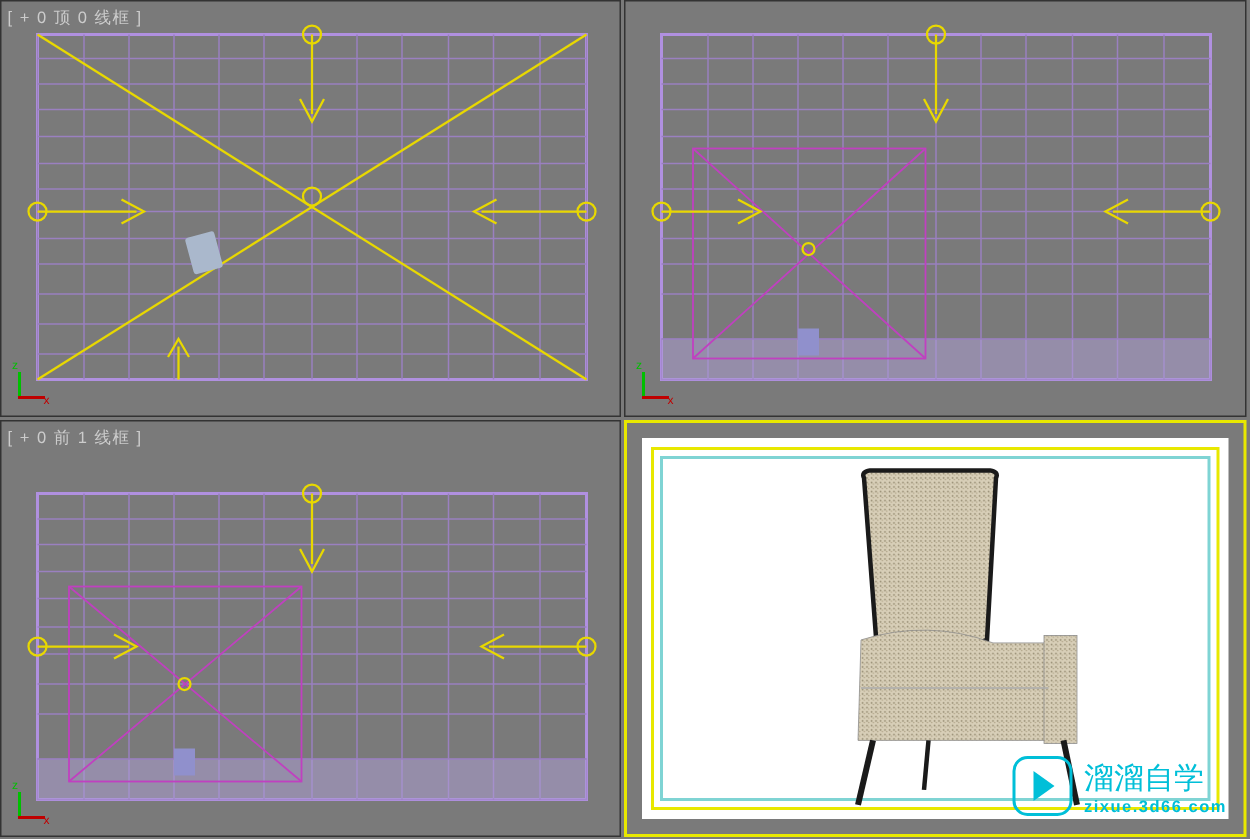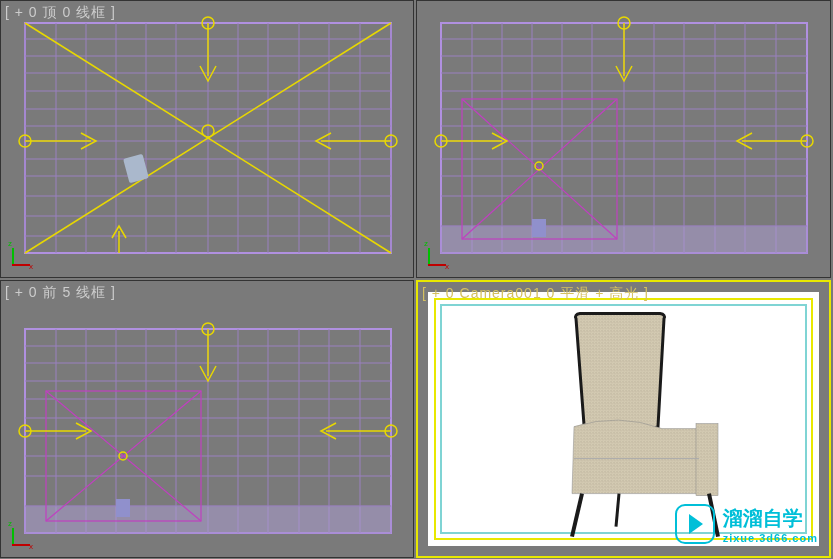--- a/index.html
+++ b/index.html
@@ -28,21 +28,21 @@
     }
     .viewport.active {
       border: 2px solid #e8e800;
     }
     .viewport-label {
       position: absolute;
       top: 3px;
       left: 4px;
       color: #cccccc;
       z-index: 10;
-      font-size: 14px;
+      font-size: 11px;
       white-space: nowrap;
       letter-spacing: 1px;
       text-align: right;
     }
     .axis-gizmo {
       position: absolute;
       bottom: 8px;
       left: 8px;
       width: 30px;
       height: 30px;
@@ -104,21 +104,21 @@
       border-bottom: 10px solid transparent;
       margin-left: 3px;
     }
     .watermark-text {
       display: flex;
       flex-direction: column;
       color: #00bfd8;
     }
     .watermark-title {
       font-size: 20px;
-      font-weight: bold;
+      font-weight: normal;
     }
     .watermark-url {
       font-size: 11px;
       letter-spacing: 1px;
       font-weight: bold;
     }
     .chair-render {
       position: absolute;
       inset: 10px;
       background: #ffffff;
@@ -271,21 +271,21 @@
     <div class="obj-icon2" style="left:115px;bottom:40px"></div>
     <div class="axis-gizmo">
       <div class="z-axis"></div>
         <div class="z-label">z</div>
       <div class="x-axis"></div>
         <div class="x-label">x</div>
     </div>
   </div>
 
   <div class="viewport">
-    <div class="viewport-label">[ + 0 前 5 线框 ]</div>
+    <div class="viewport-label">[ + 0 前 1 线框 ]</div>
     <svg width="414" height="278" style="position:absolute;top:0;left:0">
       <g stroke="#9a80c0" stroke-width="1">
         <rect x="24" y="48" width="366" height="204" fill="none" stroke="#b090e0" stroke-width="2"></rect>
         <line x1="55" y1="48" x2="55" y2="252"></line>
           <line x1="85" y1="48" x2="85" y2="252"></line>
         <line x1="115" y1="48" x2="115" y2="252"></line>
           <line x1="145" y1="48" x2="145" y2="252"></line>
           <line x1="175" y1="48" x2="175" y2="252"></line>
         <line x1="207" y1="48" x2="207" y2="252"></line>
           <line x1="237" y1="48" x2="237" y2="252"></line>
@@ -325,21 +325,20 @@
     <div class="obj-icon2" style="left:115px;bottom:40px"></div>
     <div class="axis-gizmo">
       <div class="z-axis"></div>
         <div class="z-label">z</div>
       <div class="x-axis"></div>
         <div class="x-label">x</div>
     </div>
   </div>
 
   <div class="viewport active">
-    <div class="viewport-label" style="color:#d4c060">[ + 0 Camera001 0 平滑 + 高光 ]</div>
     <div class="chair-render">
       <div class="chair-frame-outer"></div>
       <div class="chair-frame-inner"></div>
       <svg class="chair-svg" width="220" height="230">
         <defs>
           <pattern id="fabric" width="3" height="3" patternUnits="userSpaceOnUse">
             <rect width="3" height="3" fill="#d8cfb8"></rect>
             <circle cx="1" cy="1" r="0.6" fill="#948a70"></circle>
             <circle cx="2.2" cy="2.1" r="0.5" fill="#b0a488"></circle>
           </pattern>

